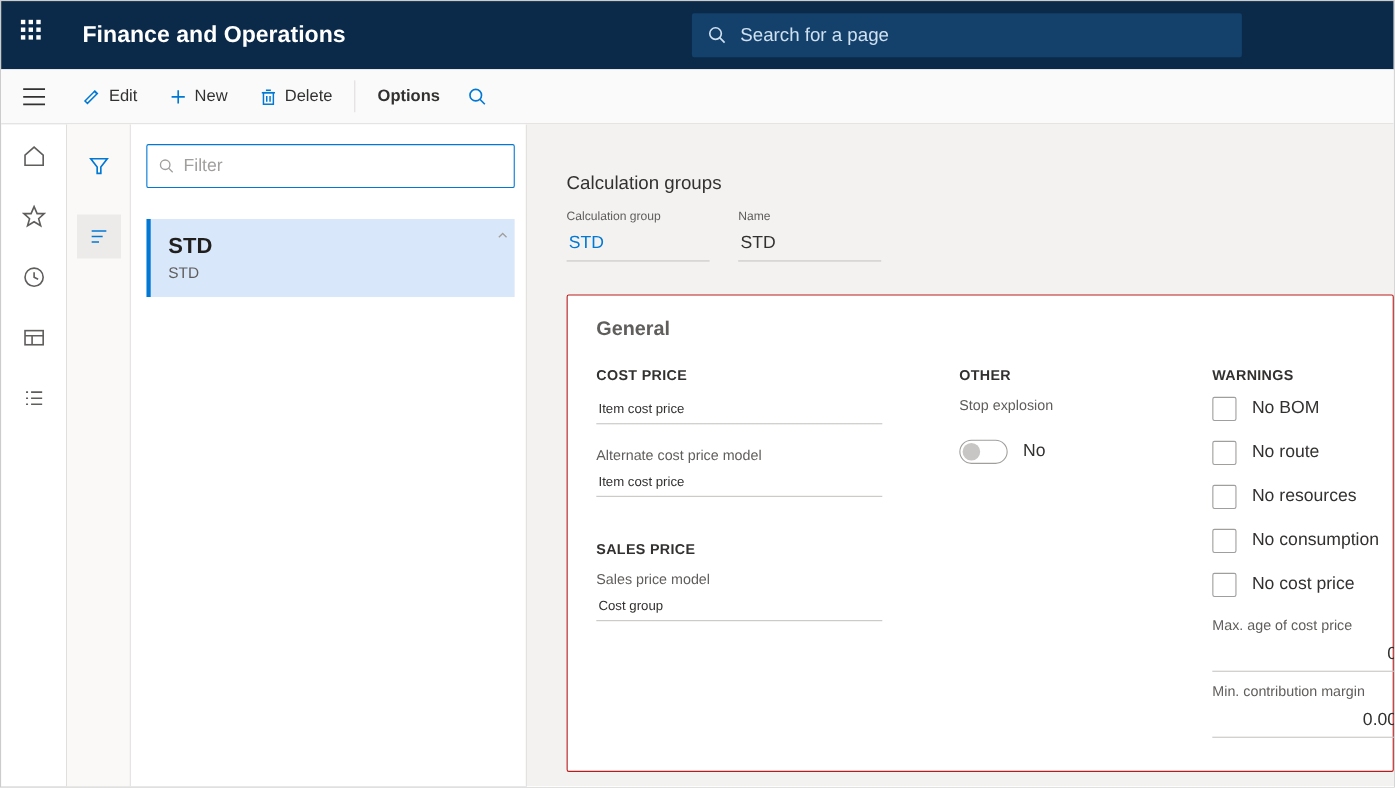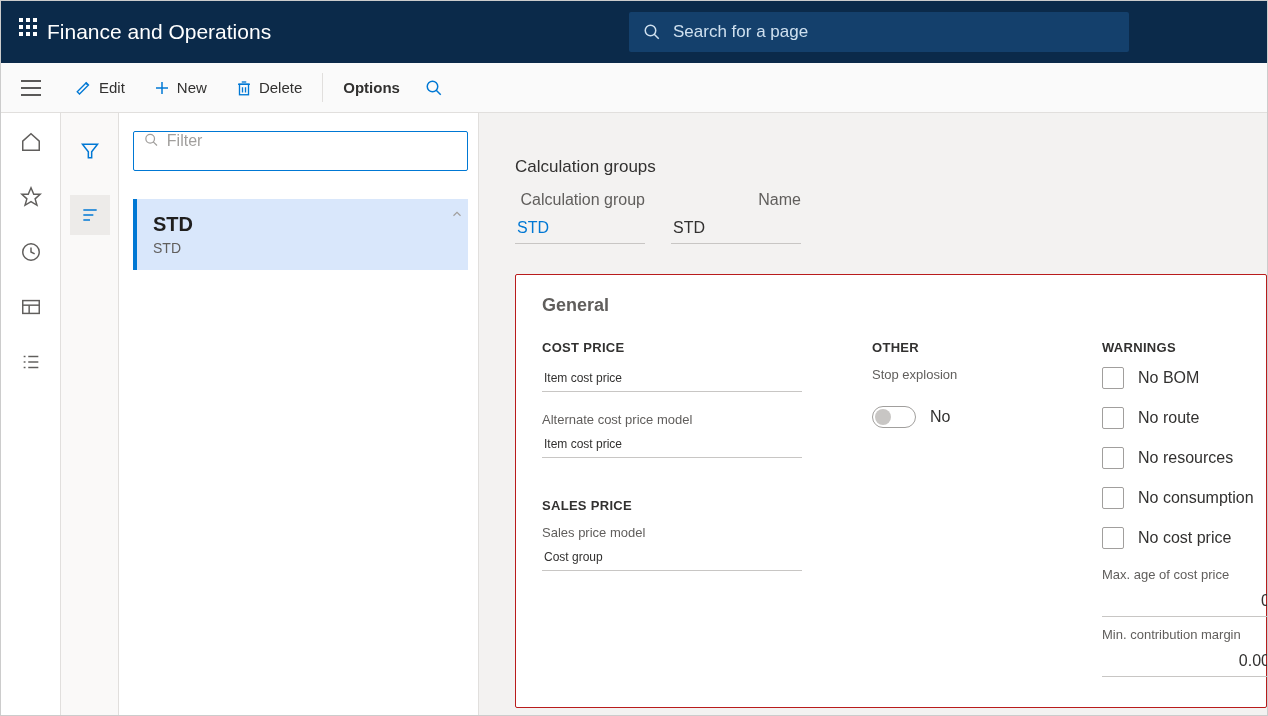--- a/index.html
+++ b/index.html
@@ -3,21 +3,21 @@
 <meta charset="utf-8">
 <style>
   * { box-sizing: border-box; margin: 0; padding: 0; }
   html, body { height: 100%; font-family: 'Segoe UI', Tahoma, sans-serif; font-size: 14px; color: #323130; }
   body { display: flex; flex-direction: column; width: 1268px; height: 716px; border: 1px solid #ccc; overflow: hidden; background: #fff; }
 
   
   .top-nav { height: 62px; background: #0b2a4a; color: #fff; display: flex; align-items: center; padding: 0 18px; }
   .waffle { width: 28px; height: 28px; display: grid; grid-template-columns: repeat(3,4px); grid-template-rows: repeat(3,4px); gap: 3px; cursor: pointer; }
   .waffle span { background: #fff; width: 4px; height: 4px; }
-  .app-title { font-size: 21px; font-weight: 400; }
+  .app-title { margin-left: 28px; font-size: 21px; font-weight: 700; }
   .search-wrap { margin-left: auto; margin-right: 120px; width: 500px; height: 40px; background: #14406c; border-radius: 2px; display: flex; align-items: center; padding: 0 14px; }
   .search-wrap svg { flex-shrink: 0; }
   .search-wrap input { background: transparent; border: none; outline: none; color: #fff; font-size: 17px; margin-left: 12px; width: 100%; }
   .search-wrap input::placeholder { color: #cfe0ef; }
 
   
   .action-bar { height: 50px; border-bottom: 1px solid #e1dfdd; display: flex; align-items: stretch; background: #fafafa; }
   .left-rail-toggle { width: 60px; display: flex; align-items: center; justify-content: center; cursor: pointer; }
   .action-btn { display: flex; align-items: center; padding: 0 14px; cursor: pointer; color: #323130; font-size: 15px; }
   .action-btn svg { margin-right: 6px; }
@@ -29,34 +29,34 @@
   
   .main { flex: 1; display: flex; overflow: hidden; }
   .left-rail { width: 60px; border-right: 1px solid #e1dfdd; display: flex; flex-direction: column; align-items: center; padding-top: 18px; gap: 30px; }
   .rail-icon { cursor: pointer; color: #605e5c; }
 
   .list-col { width: 58px; border-right: 1px solid #e1dfdd; background: #faf9f8; display: flex; flex-direction: column; align-items: center; padding-top: 18px; gap: 24px; }
   .list-col .icon-btn { width: 40px; height: 40px; display: flex; align-items: center; justify-content: center; cursor: pointer; }
   .list-col .icon-btn.active { background: #edebe9; }
 
   .list-panel { width: 360px; border-right: 1px solid #e1dfdd; background: #fff; display: flex; flex-direction: column; padding: 18px 10px 0 14px; }
-  .filter-box { border: 1px solid #0078d4; height: 40px; display: flex; align-items: flex-start; padding: 0 10px; border-radius: 2px; }
+  .filter-box { border: 1px solid #0078d4; height: 40px; display: flex; align-items: center; padding: 0 10px; border-radius: 2px; }
   .filter-box input { border: none; outline: none; font-size: 16px; width: 100%; margin-left: 8px; }
   .filter-box input::placeholder { color: #a19f9d; }
   .list-items { margin-top: 28px; position: relative; flex:1; overflow-y: auto; }
   .list-item { background: #d9e7fb; border-left: 4px solid #0078d4; padding: 14px 16px; cursor: pointer; }
   .list-item .primary { font-size: 20px; font-weight: 600; color: #201f1e; }
   .list-item .secondary { font-size: 14px; color: #605e5c; margin-top: 4px; }
   .scroll-caret { position: absolute; right: 4px; top: 8px; color: #a19f9d; }
 
   .detail { flex: 1; overflow-y: auto; background: #f3f2f1; padding: 20px 0 0 36px; }
   .page-title { font-size: 17px; color: #323130; margin-bottom: 14px; margin-top: 24px; }
   .header-fields { display: flex; gap: 26px; margin-bottom: 30px; }
   .hf { display: flex; flex-direction: column; width: 130px; }
-  .hf label { font-size: 16px; color: #605e5c; margin-bottom: 6px; text-align: right; }
+  .hf label { font-size: 11px; color: #605e5c; margin-bottom: 6px; }
   .hf .val { font-size: 16px; padding: 4px 2px 6px; border-bottom: 1px solid #c8c6c4; }
   .hf .val.link { color: #0078d4; }
 
   .card { background: #fff; border: 1px solid #b91c1c; border-radius: 2px; margin-right: 0; padding: 20px 26px 30px; }
   .card h2 { font-size: 18px; font-weight: 600; color: #605e5c; margin-bottom: 24px; }
   .cols { display: flex; gap: 70px; }
   .col { min-width: 260px; }
   .col.warn { min-width: 180px; }
   .section-head { font-size: 13px; font-weight: 700; letter-spacing: 0.3px; margin-bottom: 12px; }
   .field { margin-bottom: 20px; }

